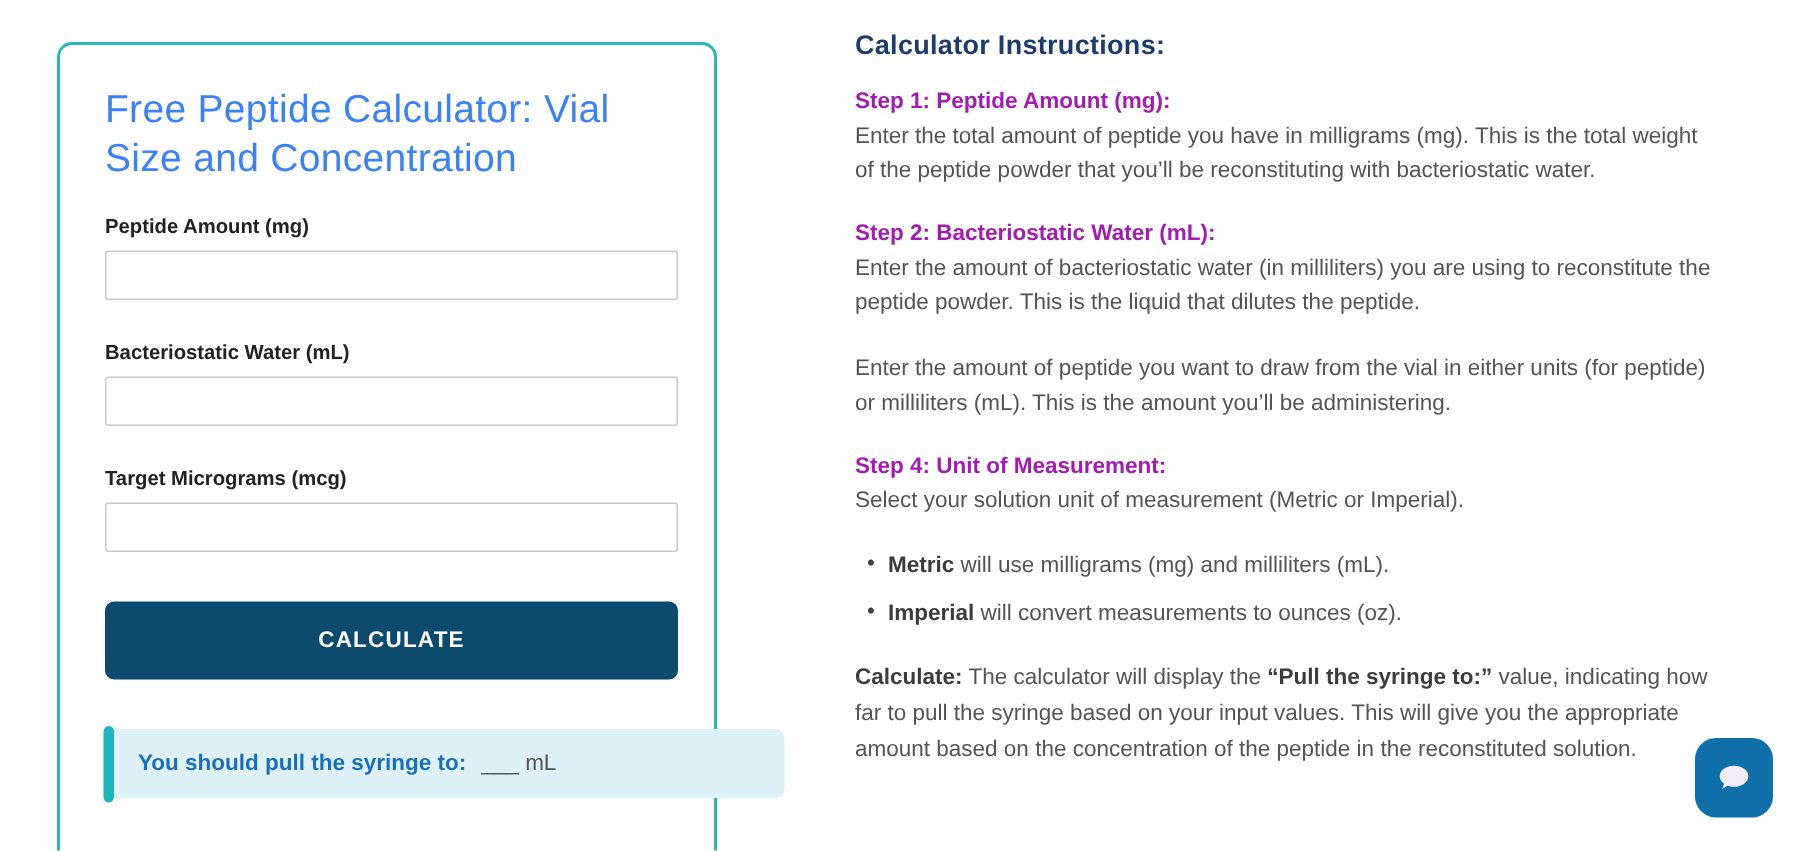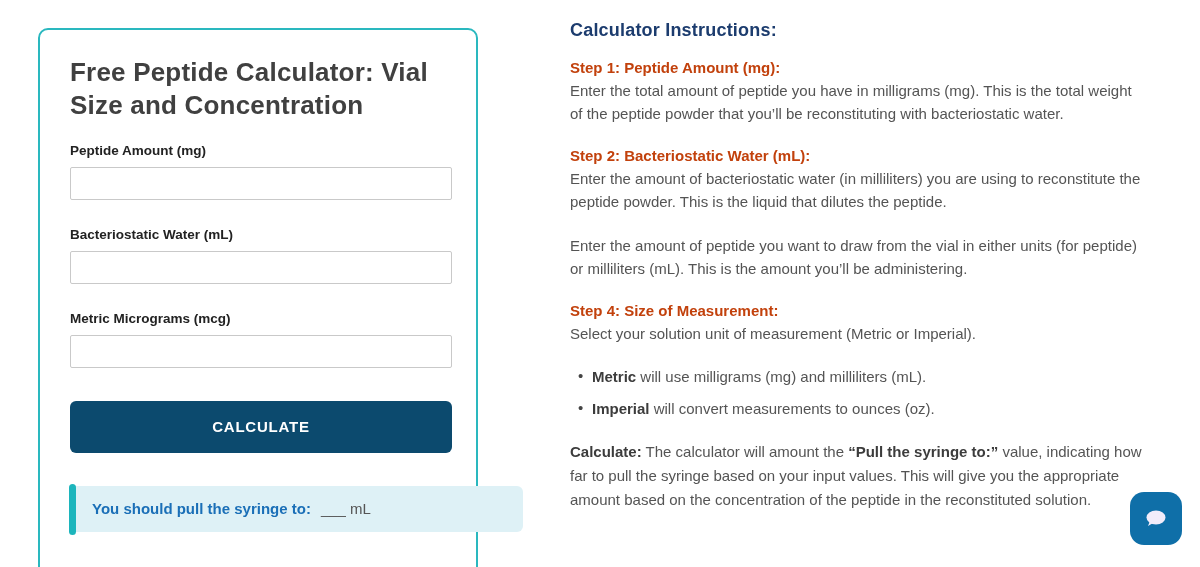--- a/index.html
+++ b/index.html
@@ -6,21 +6,21 @@
   html,body { width:1200px; height:567px; background:#ffffff; overflow:hidden;
               font-family:"Liberation Sans", sans-serif; position:relative; }
 
   
   .calc-card {
     position:absolute; left:38px; top:28px; width:440px; height:580px;
     background:#ffffff; border:2px solid #2ab8bf; border-radius:10px;
     padding:26px 28px 0 30px;
   }
   .calc-title {
-    color:#404040; font-size:26px; font-weight:700; line-height:1.28;
+    color:#3b82f6; font-size:26px; font-weight:400; line-height:1.28;
     letter-spacing:0.2px; margin-bottom:20px;
   }
   .field-group { margin-bottom:27px; }
   .field-label {
     display:block; font-size:13.5px; font-weight:bold; color:#222222;
     margin-bottom:9px;
   }
   .field-input {
     width:382px; height:33px; border:1px solid #c9c9c9; border-radius:2px;
     background:#ffffff; font-size:14px; padding:0 8px; color:#333;
@@ -43,21 +43,21 @@
 
   
   .instructions {
     position:absolute; left:570px; top:20px; width:578px;
   }
   .instr-heading {
     color:#1c3c6e; font-size:18px; font-weight:bold; letter-spacing:0.2px;
     margin-bottom:18px;
   }
   .step { margin-bottom:21px; }
-  .step-title { font-size:15px; font-weight:bold; color:#c2410c; margin-bottom:3px; }
+  .step-title { font-size:15px; font-weight:bold; color:#a21caf; margin-bottom:3px; }
   .step-body  { font-size:15px; color:#545454; line-height:1.55; }
   .bullet-list { margin:23px 0 23px 8px; list-style:none; }
   .bullet-list li {
     font-size:15px; color:#545454; margin-bottom:15px; padding-left:14px; position:relative;
   }
   .bullet-list li::before {
     content:"•"; position:absolute; left:0; top:-1px; color:#444; font-size:15px;
   }
   .bold-frag { font-weight:bold; color:#3c3c3c;margin-top:10px; }
   .calc-note { font-size:15px; color:#545454; line-height:1.6; }
@@ -79,21 +79,21 @@
     <label class="field-label">Peptide Amount (mg)</label>
     <input class="field-input" type="text" value="" style="">
   </div>
 
   <div class="field-group">
     <label class="field-label">Bacteriostatic Water (mL)</label>
     <input class="field-input" type="text" value="" style="">
   </div>
 
   <div class="field-group">
-    <label class="field-label">Metric Micrograms (mcg)</label>
+    <label class="field-label">Target Micrograms (mcg)</label>
     <input class="field-input" type="text" value="" style="">
   </div>
 
   <button class="calc-button">CALCULATE</button>
 
   <div class="result-box">
     <div class="result-accent"></div>
     <span class="result-text">You should pull the syringe to:</span><span class="result-value">___ mL</span>
   </div>
 </div>
@@ -109,30 +109,30 @@
   <div class="step">
     <div class="step-title">Step 2: Bacteriostatic Water (mL):</div>
     <div class="step-body">Enter the amount of bacteriostatic water (in milliliters) you are using to reconstitute the peptide powder. This is the liquid that dilutes the peptide.</div>
   </div>
 
   <div class="step">
     <div class="step-body">Enter the amount of peptide you want to draw from the vial in either units (for peptide) or milliliters (mL). This is the amount you’ll be administering.</div>
   </div>
 
   <div class="step">
-    <div class="step-title">Step 4: Size of Measurement:</div>
+    <div class="step-title">Step 4: Unit of Measurement:</div>
     <div class="step-body">Select your solution unit of measurement (Metric or Imperial).</div>
   </div>
 
   <ul class="bullet-list">
     <li><span class="bold-frag">Metric</span><span> will use milligrams (mg) and milliliters (mL).</span></li>
     <li><span class="bold-frag">Imperial</span><span> will convert measurements to ounces (oz).</span></li>
   </ul>
 
-  <p class="calc-note"><span class="bold-frag">Calculate:</span><span> The calculator will amount the </span><span class="bold-frag">“Pull the syringe to:”</span><span> value, indicating how far to pull the syringe based on your input values. This will give you the appropriate amount based on the concentration of the peptide in the reconstituted solution.</span></p>
+  <p class="calc-note"><span class="bold-frag">Calculate:</span><span> The calculator will display the </span><span class="bold-frag">“Pull the syringe to:”</span><span> value, indicating how far to pull the syringe based on your input values. This will give you the appropriate amount based on the concentration of the peptide in the reconstituted solution.</span></p>
 </div>
 
 <button class="chat-button">
   <span style="display:flex;">
     <svg width="26" height="24" viewBox="0 0 26 24" aria-hidden="true">
       <ellipse cx="13" cy="10.5" rx="9.5" ry="7" fill="#f2ecfa"></ellipse>
       <path d="M7 14 L5 19 L11 15.5 Z" fill="#f2ecfa"></path>
     </svg>
   </span>
 </button>

